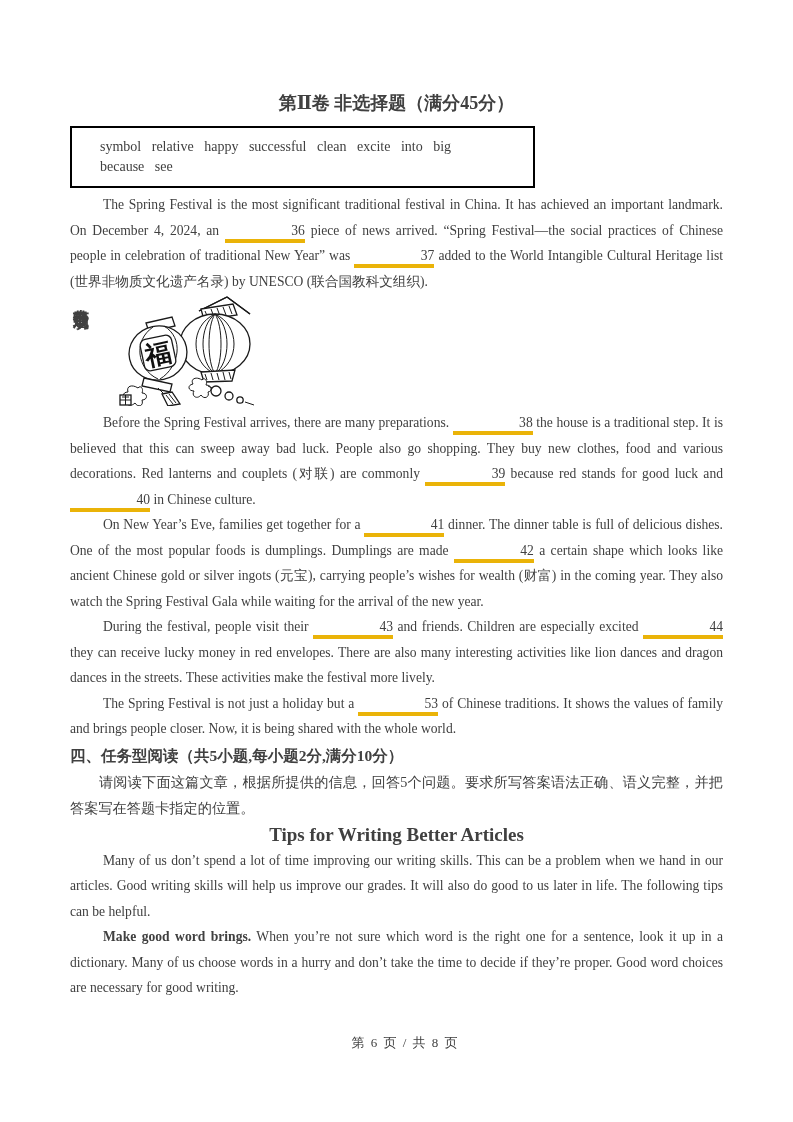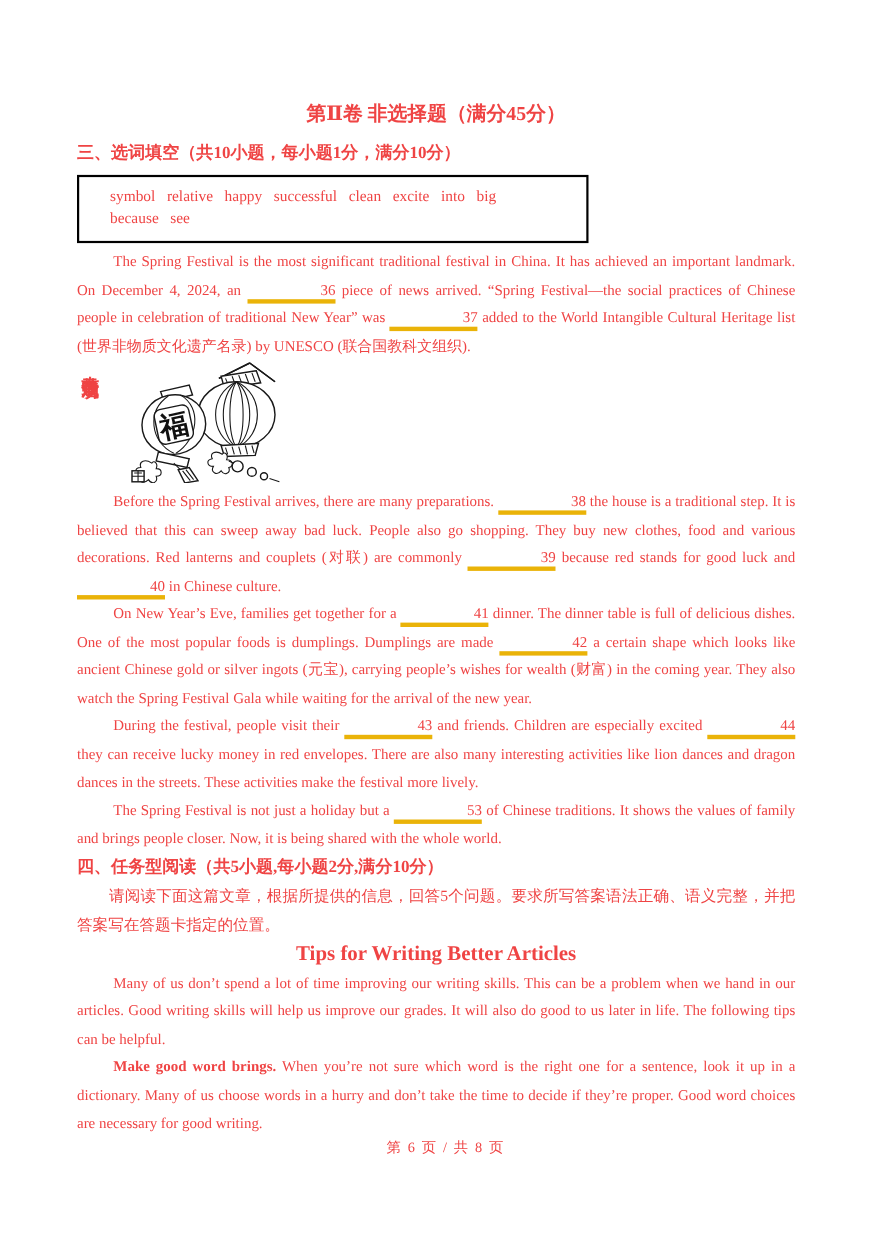--- a/index.html
+++ b/index.html
@@ -1,21 +1,21 @@
 <!DOCTYPE html>
 <html><head>
 <meta charset="utf-8">
 <style>
   * { margin:0; padding:0; box-sizing:border-box; }
   html, body { background:#ffffff; }
   .page {
     position:relative;
     width:793px; height:1122px;
     background:#fff;
-    color:#ef4444;
+    color:#404040;
     font-family:"Liberation Serif","DejaVu Serif",serif;
     overflow:hidden;
     margin:0 auto;
   }
   .content { padding:90px 70px 0 70px; }
   .doc-title {
     text-align:center;
     font-size:18px;
     font-weight:bold;
     line-height:26px;
@@ -86,21 +86,20 @@
   }
 </style>
 </head>
 <body>
 
 <div class="page">
   <div class="content">
 
     <div class="doc-title">第Ⅱ卷 非选择题（满分45分）</div>
 
-    <div class="sec-heading">三、选词填空（共10小题，每小题1分，满分10分）</div>
 
 
     <div class="word-box">
       <span>symbol  relative  happy  successful  clean  excite  into  big  because  see</span>
     </div>
 
     <div class="passage">
         <p><span>The Spring Festival is the most significant traditional festival in China. It has achieved an important landmark. On December 4, 2024, an </span><span class="blank">36</span><span> piece of news arrived. “Spring Festival—the social practices of Chinese people in celebration of traditional New Year” was </span><span class="blank">37</span><span> added to the World Intangible Cultural Heritage list (世界非物质文化遗产名录) by UNESCO (联合国教科文组织).</span></p>
       </div>
 

